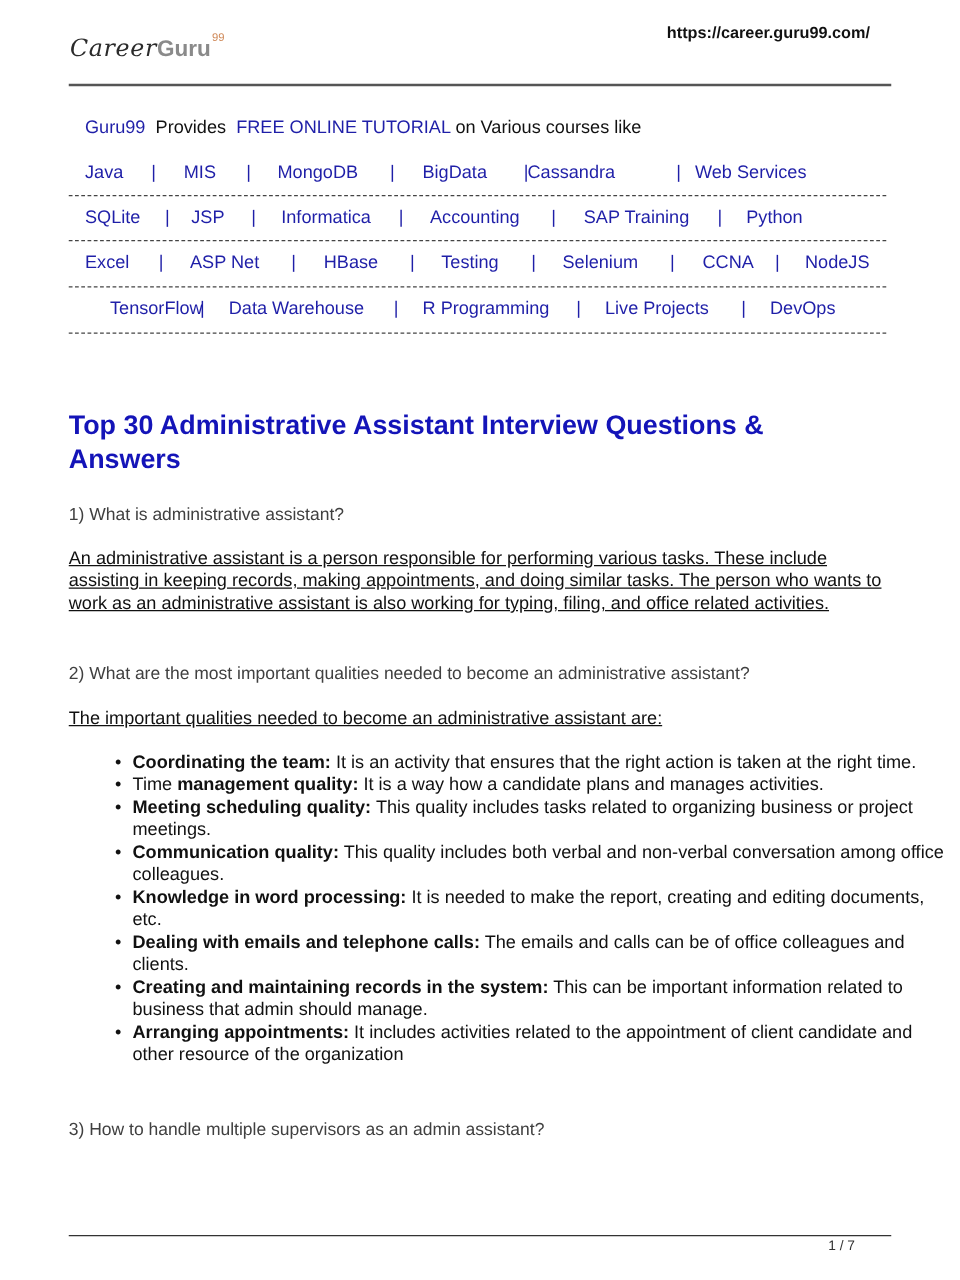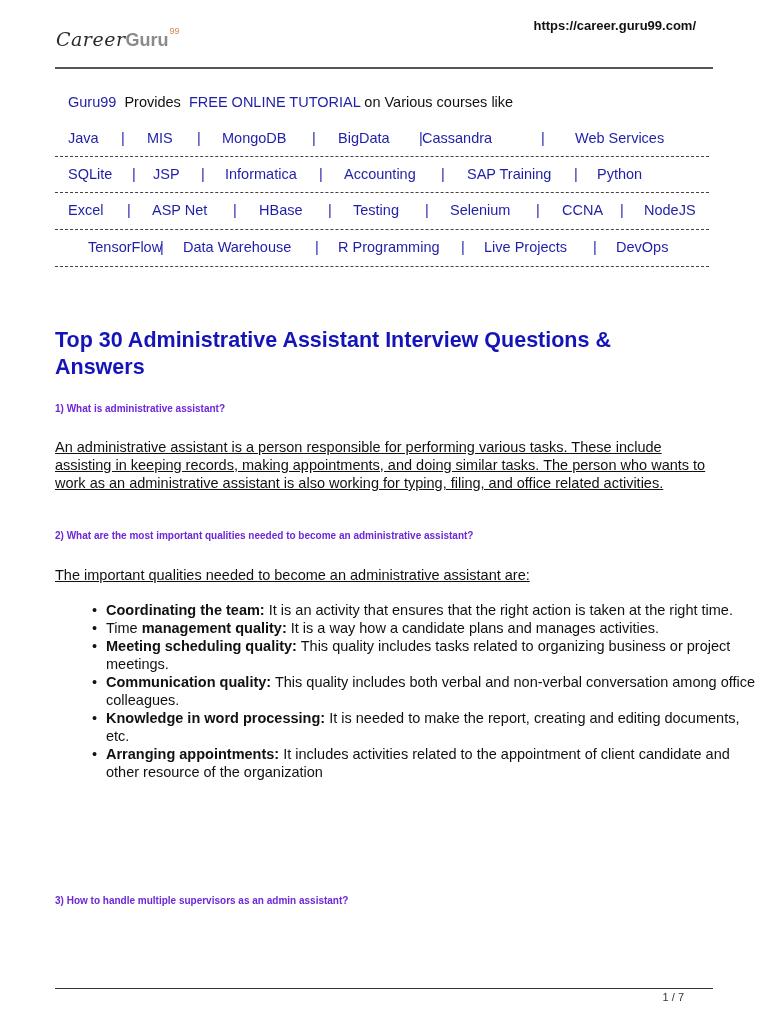--- a/index.html
+++ b/index.html
@@ -18,21 +18,21 @@
   .promo { position: absolute; left: 68px; top: 94px; font-size: 14.5px; color: #111; }
   .link { color: #1f1fa8; }
 
   .course-row { position: absolute; left: 55px; width: 654px; font-size: 14.5px; color: #1f1fa8; }
   .course-row .inner { position: absolute; left: 13px; top: 0; white-space: nowrap; }
   .course-row .sep { color: #1f1fa8; }
   .dash { position: absolute; left: 55px; width: 654px; border-top: 1px dashed #444; }
 
   .title { position: absolute; left: 55px; top: 327px; width: 640px; font-weight: bold; font-size: 21.5px; line-height: 27px; color: #1414b8; }
 
-  .qhead { position: absolute; left: 55px; font-weight: bold; font-size: 10px; color: #6d28d9; }
+  .qhead { position: absolute; left: 55px; font-weight: normal; font-size: 14px; color: #404040; }
   .para { position: absolute; left: 55px; width: 660px; font-size: 14.5px; line-height: 18px; color: #111; text-decoration: underline; }
 
   ul.qualities { position: absolute; left: 55px; top: 601px; width: 660px; margin: 0; padding: 0 0 0 51px; list-style: none; font-size: 14.5px; line-height: 18px; }
   ul.qualities li { position: relative; }
   ul.qualities li::before { content: "\2022"; position: absolute; left: -14px; top: 0; }
   ul.qualities b { font-weight: bold; }
 
   .footer-rule { position: absolute; left: 55px; width: 658px; top: 988px; border-top: 1.5px solid #333; }
   .page-num { position: absolute; right: 84px; top: 991px; font-size: 11px; color: #333; }
 </style>
@@ -56,21 +56,21 @@
   <span class="inner" style="left:13px;">Java</span>
   <span class="inner sep" style="left:66px;">|</span>
   <span class="inner" style="left:92px;">MIS</span>
   <span class="inner sep" style="left:142px;">|</span>
   <span class="inner" style="left:167px;">MongoDB</span>
   <span class="inner sep" style="left:257px;">|</span>
   <span class="inner" style="left:283px;">BigData</span>
   <span class="inner sep" style="left:364px;">|</span>
   <span class="inner" style="left:367px;">Cassandra</span>
   <span class="inner sep" style="left:486px;">|</span>
-  <span class="inner" style="left:520px;">Web Services</span>
+  <span class="inner" style="left:501px;">Web Services</span>
 </div>
 <div class="dash" style="top:156px;"></div>
 
 <div class="course-row" style="top:166px;">
   <span class="inner" style="left:13px;">SQLite</span>
   <span class="inner sep" style="left:77px;">|</span>
   <span class="inner" style="left:98px;">JSP</span>
   <span class="inner sep" style="left:146px;">|</span>
   <span class="inner" style="left:170px;">Informatica</span>
   <span class="inner sep" style="left:264px;">|</span>
@@ -119,19 +119,21 @@
 
 <div class="qhead" style="top:530px;">2) What are the most important qualities needed to become an administrative assistant?</div>
 <div class="para" style="top:566px;">The important qualities needed to become an administrative assistant are:</div>
 
 <ul class="qualities">
   <li><span></span><b>Coordinating the team:</b><span> It is an activity that ensures that the right action is taken at the right time.</span></li>
   <li><span>Time </span><b>management quality:</b><span> It is a way how a candidate plans and manages activities.</span></li>
   <li><span></span><b>Meeting scheduling quality:</b><span> This quality includes tasks related to organizing business or project meetings.</span></li>
   <li><span></span><b>Communication quality:</b><span> This quality includes both verbal and non-verbal conversation among office colleagues.</span></li>
   <li><span></span><b>Knowledge in word processing:</b><span> It is needed to make the report, creating and editing documents, etc.</span></li>
+  <li><span></span><b>Dealing with emails and telephone calls:</b><span> The emails and calls can be of office colleagues and clients.</span></li>
+  <li><span></span><b>Creating and maintaining records in the system:</b><span> This can be important information related to business that admin should manage.</span></li>
   <li><span></span><b>Arranging appointments:</b><span> It includes activities related to the appointment of client candidate and other resource of the organization</span></li>
 </ul>
 
 <div class="qhead" style="top:895px;">3) How to handle multiple supervisors as an admin assistant?</div>
 
 <div class="footer-rule"></div>
 <div class="page-num">1 / 7</div>
 
 </body></html>

